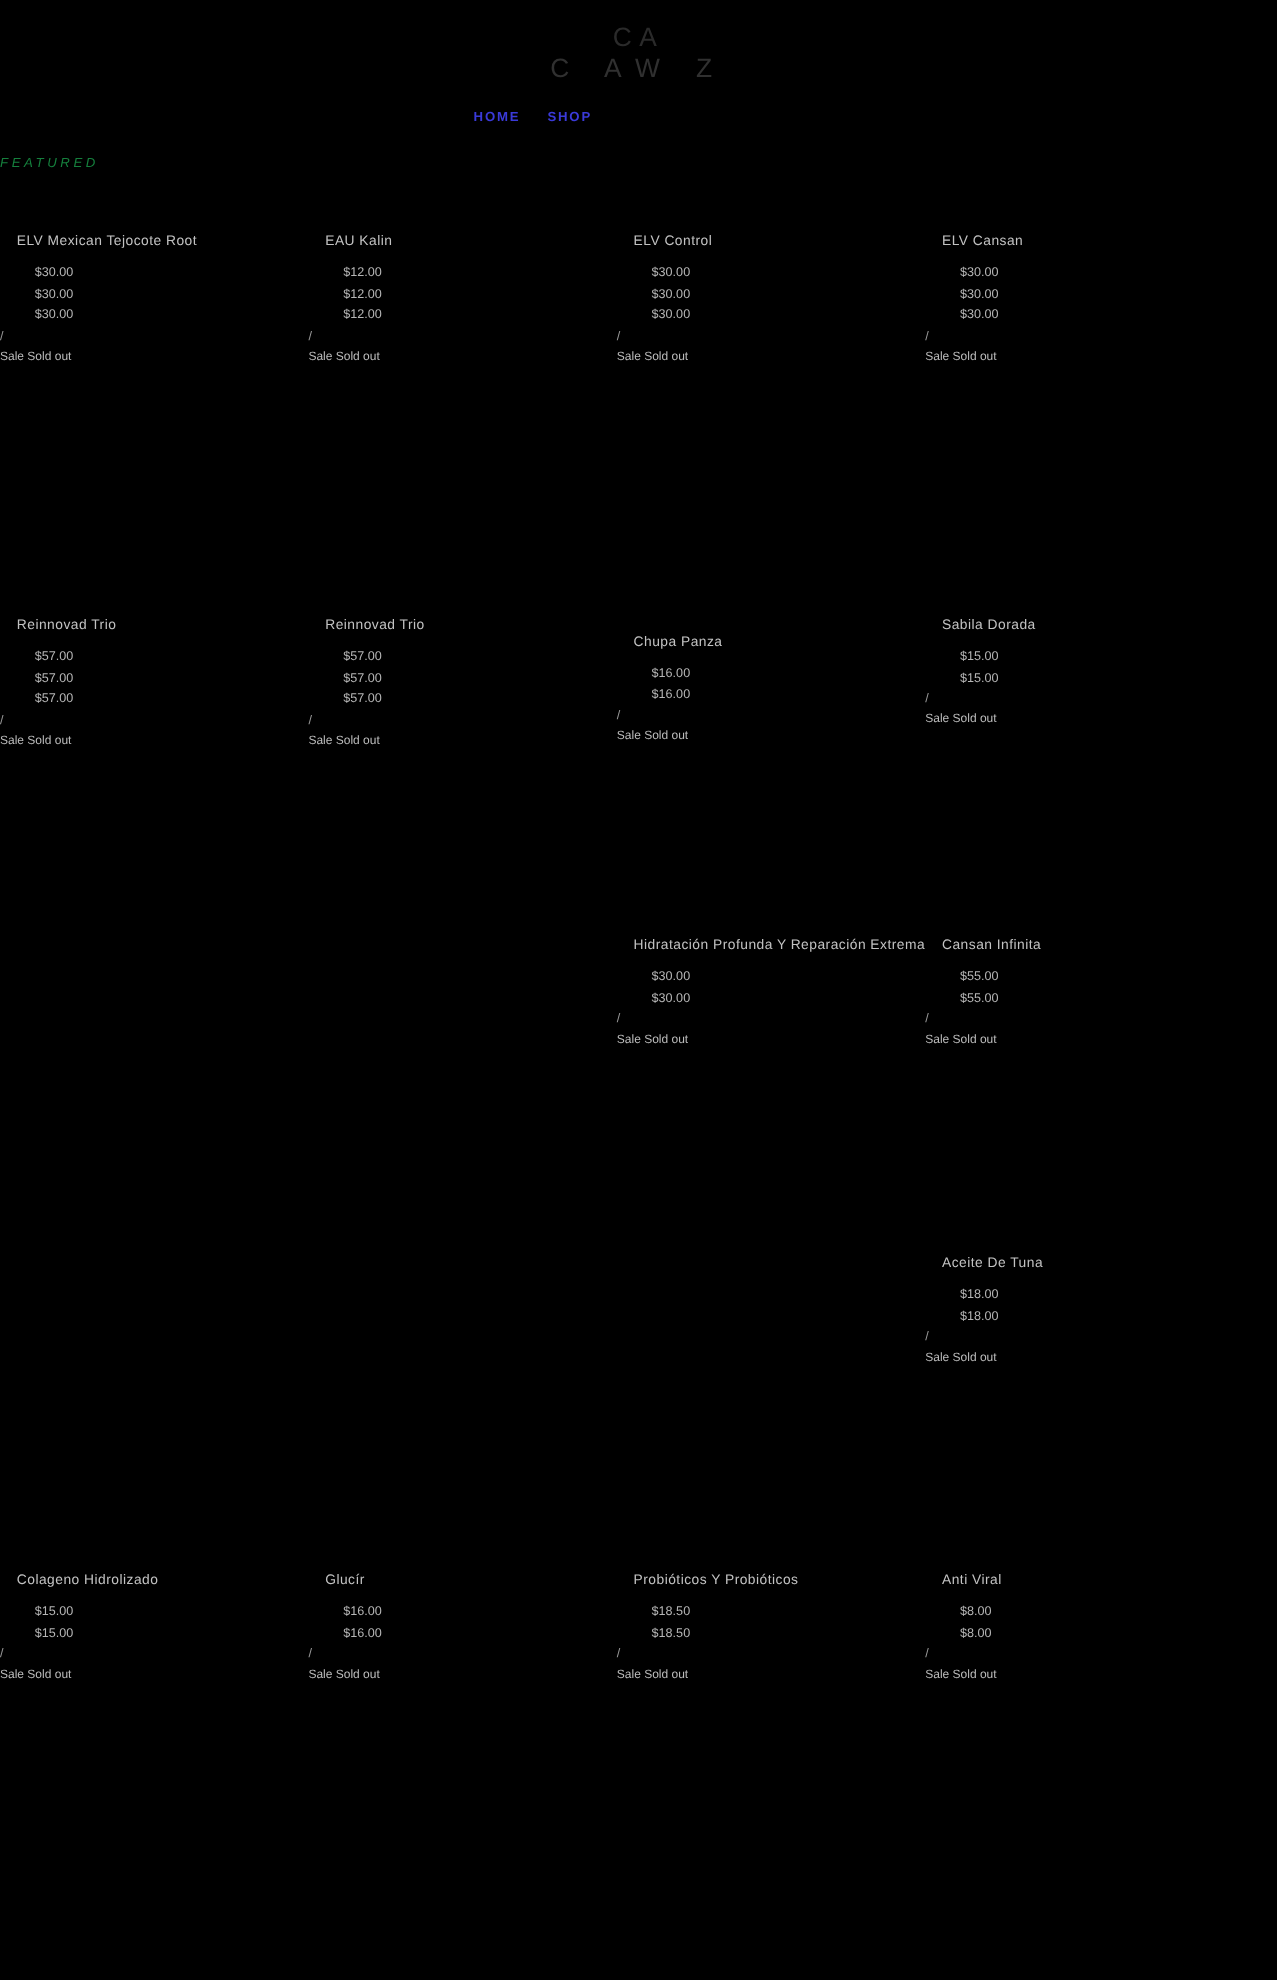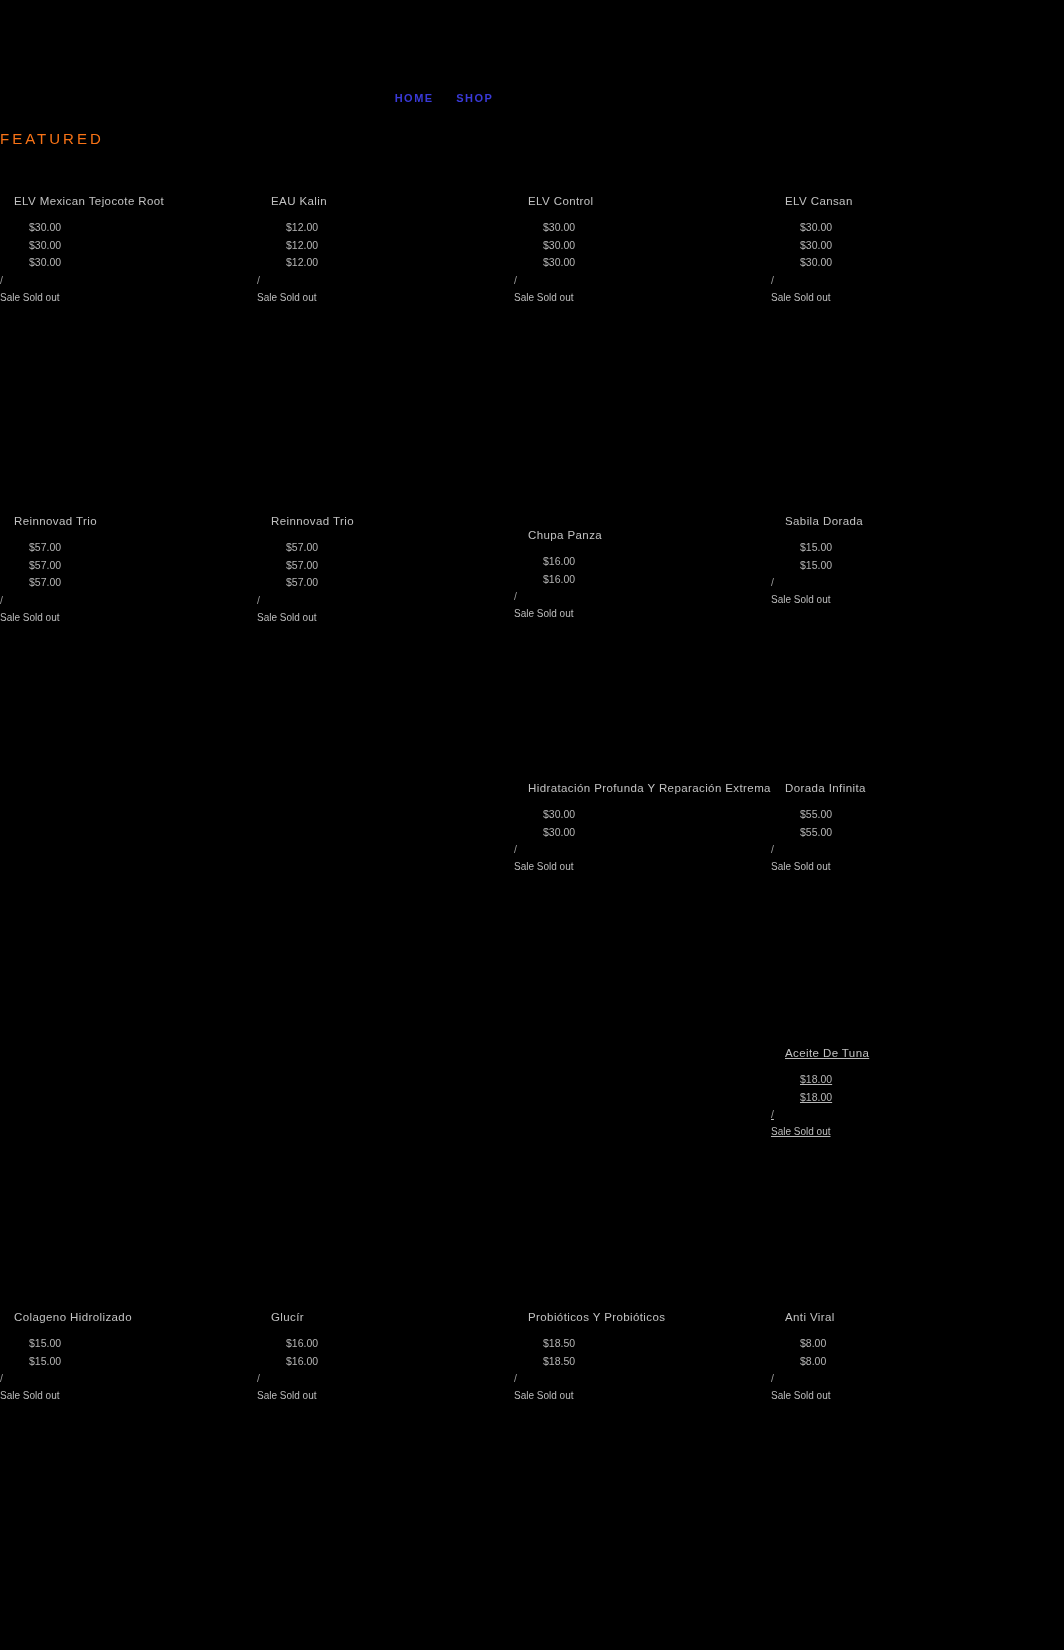--- a/index.html
+++ b/index.html
@@ -49,23 +49,24 @@
     color: #3a3ad8;
     text-decoration: none;
     margin: 0 9px;
     font-weight: bold;
     font-size: 11px;
   }
   .section-title {
     position: absolute;
     top: 130px;
     left: 0;
-    font-size: 15px;
+    font-size: 11px;
     letter-spacing: 3px;
-    color: #f97316;
+    color: #15803d;
+    font-style: italic;
   }
   
   .grid {
     position: absolute;
     top: 170px;
     left: 0;
     width: 1064px;
   }
   .cell {
     position: absolute;
@@ -87,20 +88,24 @@
   }
   .price .p-line { display: block; padding-left: 29px; }
   .slash { display: block; font-size: 10.5px; color: #9a9a9a; line-height: 17px; }
   .flags { font-size: 10px; color: #bcbcbc; line-height: 16px; }
 </style>
 </head>
 <body>
 
 <div class="page">
 
+  <div class="brand">
+    <span class="line1">CA</span>
+    <span class="line2">C  AW  Z</span>
+  </div>
 
   <div class="nav">
     <a href="#">HOME</a>
     <a href="#">SHOP</a>
   </div>
 
   <div class="section-title">FEATURED</div>
 
   <div class="grid" id="product-grid">
       <div class="cell" style="left: 0px; top: 25px;">
@@ -133,24 +138,24 @@
       </div>
       <div class="cell" style="left: 771px; top: 345px;">
         <div class="card-title">Sabila Dorada</div>
         <div class="price"><span class="p-line">$15.00</span><span class="p-line">$15.00</span><span class="slash">/</span><span class="flags">Sale Sold out</span></div>
       </div>
       <div class="cell" style="left: 514px; top: 612px;">
         <div class="card-title">Hidratación Profunda Y Reparación Extrema</div>
         <div class="price"><span class="p-line">$30.00</span><span class="p-line">$30.00</span><span class="slash">/</span><span class="flags">Sale Sold out</span></div>
       </div>
       <div class="cell" style="left: 771px; top: 612px;">
-        <div class="card-title">Dorada Infinita</div>
+        <div class="card-title">Cansan Infinita</div>
         <div class="price"><span class="p-line">$55.00</span><span class="p-line">$55.00</span><span class="slash">/</span><span class="flags">Sale Sold out</span></div>
       </div>
-      <div class="cell" style="left: 771px; top: 877px; text-decoration: underline;">
+      <div class="cell" style="left: 771px; top: 877px;">
         <div class="card-title">Aceite De Tuna</div>
         <div class="price"><span class="p-line">$18.00</span><span class="p-line">$18.00</span><span class="slash">/</span><span class="flags">Sale Sold out</span></div>
       </div>
       <div class="cell" style="left: 0px; top: 1141px;">
         <div class="card-title">Colageno Hidrolizado</div>
         <div class="price"><span class="p-line">$15.00</span><span class="p-line">$15.00</span><span class="slash">/</span><span class="flags">Sale Sold out</span></div>
       </div>
       <div class="cell" style="left: 257px; top: 1141px;">
         <div class="card-title">Glucír</div>
         <div class="price"><span class="p-line">$16.00</span><span class="p-line">$16.00</span><span class="slash">/</span><span class="flags">Sale Sold out</span></div>

